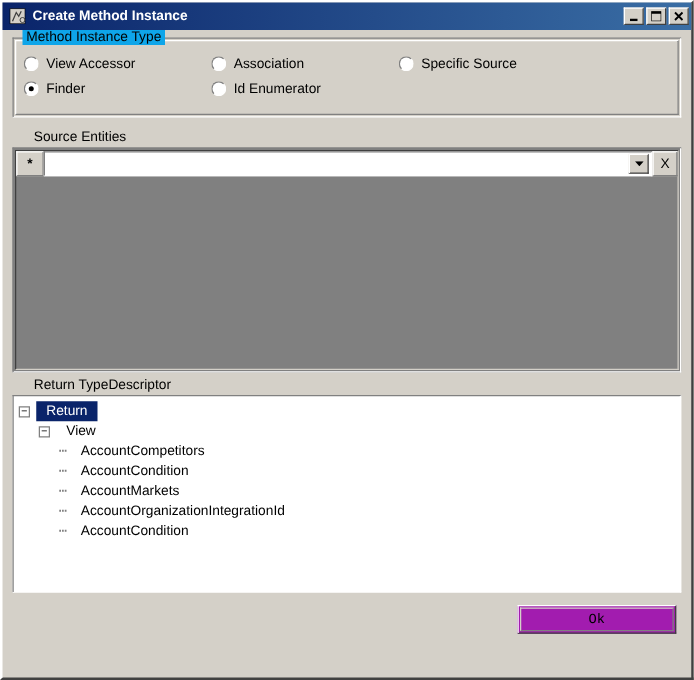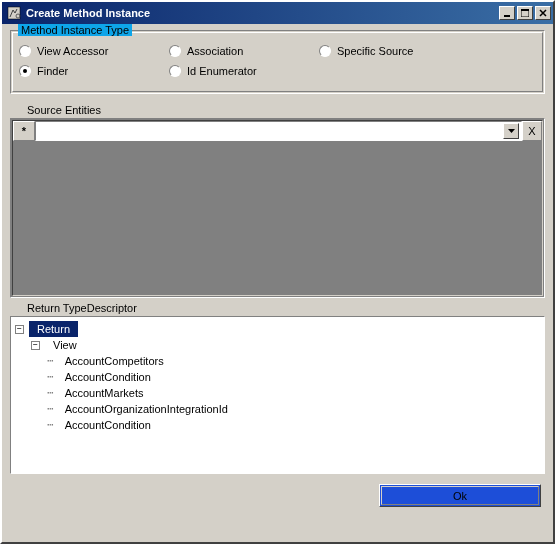--- a/index.html
+++ b/index.html
@@ -214,30 +214,31 @@
   letter-spacing: -1px;
   margin-right: 2px;
 }
 .buttonbar {
   display: flex;
   justify-content: flex-end;
   gap: 10px;
   padding: 10px 4px 4px 4px;
 }
 .btn {
-  width: 162px;
+  width: 127px;
   height: 23px;
-  background: #1d4ed8;
+  background: #a21caf;
   border: 1px solid;
   border-color: #fff #404040 #404040 #fff;
   display: flex;
   align-items: center;
   justify-content: center;
   cursor: pointer;
   position: relative;
+  font-family: Liberation Mono, monospace;
 }
 .btn::after {
   content: '';
   position: absolute;
   inset: 1px;
   border: 1px solid;
   border-color: #d4d0c8 #808080 #808080 #d4d0c8;
   pointer-events: none;
 }
 </style>

